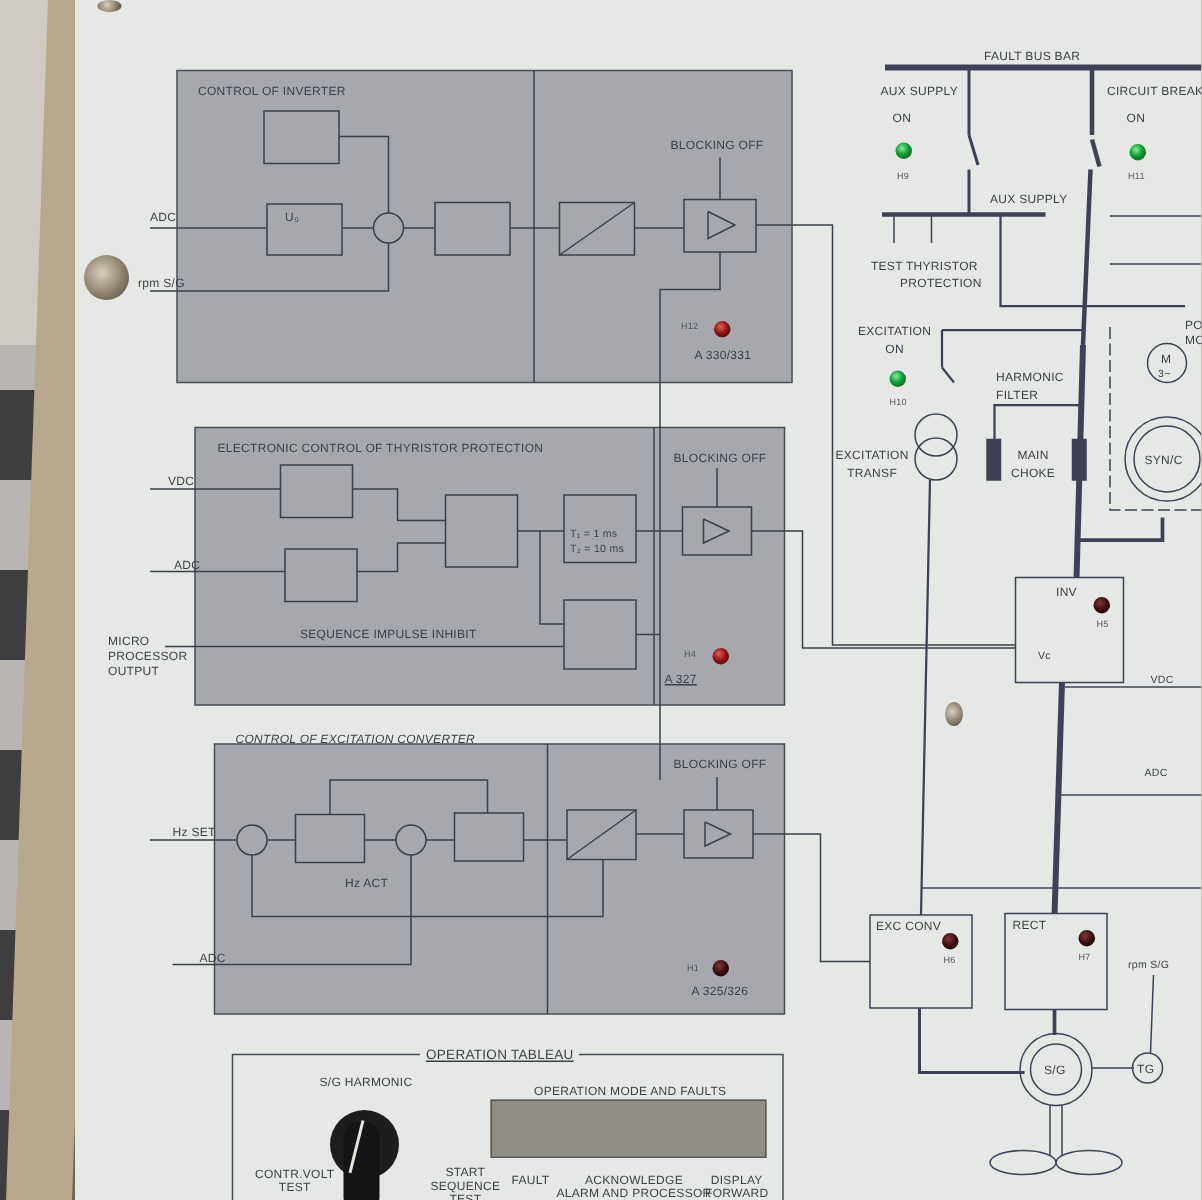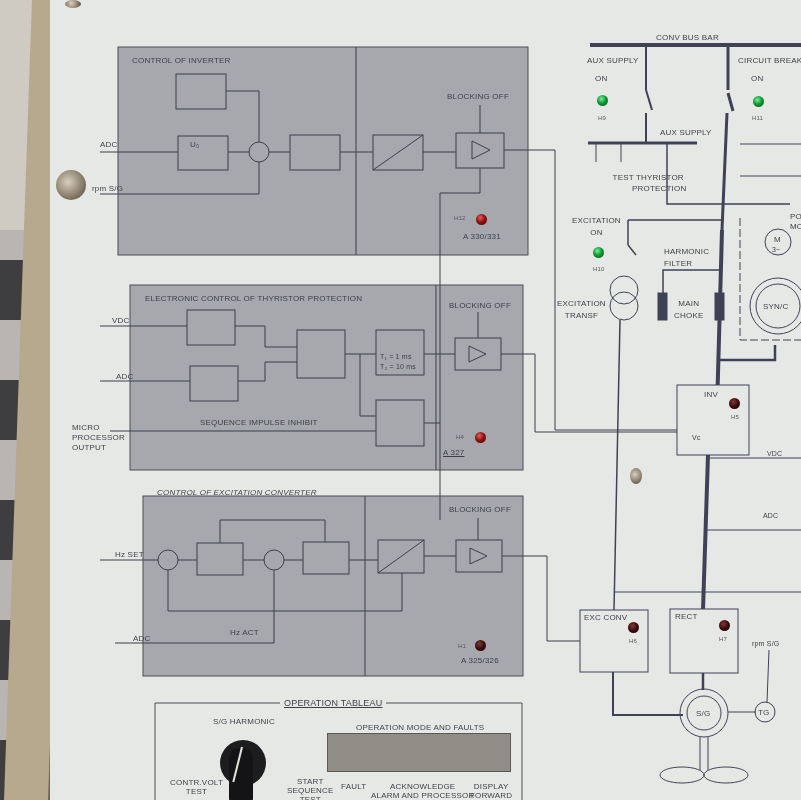--- a/index.html
+++ b/index.html
@@ -177,37 +177,37 @@
   <div>PROCESSOR</div>
   <div>OUTPUT</div>
 </div>
 <div class="lbl tiny" style="left:456px;top:434px;">H4</div>
 <div class="led red" style="left:475px;top:432px;"></div>
 <div class="lbl" style="left:443px;top:448px;text-decoration:underline;">A 327</div>
 
 <div class="lbl" style="left:157px;top:488px;font-style:italic;">CONTROL OF EXCITATION CONVERTER</div>
 <div class="lbl" style="left:449px;top:505px;">BLOCKING OFF</div>
 <div class="lbl" style="left:115px;top:550px;">Hz SET</div>
-<div class="lbl" style="left:210px;top:628px;padding-left:20px;">Hz ACT</div>
+<div class="lbl" style="left:210px;top:584px;padding-left:20px;">Hz ACT</div>
 <div class="lbl" style="left:133px;top:634px;">ADC</div>
 <div class="lbl tiny" style="left:458px;top:643px;">H1</div>
 <div class="led dark" style="left:475px;top:640px;"></div>
 <div class="lbl" style="left:461px;top:656px;">A 325/326</div>
 
-<div class="lbl" style="left:656px;top:33px;">CONV BUS BAR</div>
+<div class="lbl" style="left:656px;top:33px;">FAULT BUS BAR</div>
 <div class="lbl" style="left:587px;top:56px;">AUX SUPPLY</div>
 <div class="lbl" style="left:595px;top:74px;">ON</div>
 <div class="led green" style="left:597px;top:95px;"></div>
 <div class="lbl tiny" style="left:598px;top:115px;">H9</div>
 <div class="lbl" style="left:738px;top:56px;">CIRCUIT BREAK</div>
 <div class="lbl" style="left:751px;top:74px;">ON</div>
 <div class="led green" style="left:753px;top:96px;"></div>
 <div class="lbl tiny" style="left:752px;top:115px;">H11</div>
 <div class="lbl" style="left:660px;top:128px;">AUX SUPPLY</div>
-<div class="lbl c" style="left:578px;top:172px;line-height:11px;margin-left:32px;">
+<div class="lbl c" style="left:578px;top:172px;line-height:11px;">
   <div>TEST THYRISTOR</div>
   <div style="padding-left:22px;">PROTECTION</div>
 </div>
 <div class="lbl c" style="left:572px;top:215px;line-height:12px;">
   <div>EXCITATION</div>
   <div>ON</div>
 </div>
 <div class="led green" style="left:593px;top:247px;"></div>
 <div class="lbl tiny" style="left:593px;top:266px;">H10</div>
 <div class="lbl" style="left:664px;top:246px;line-height:12px;">

